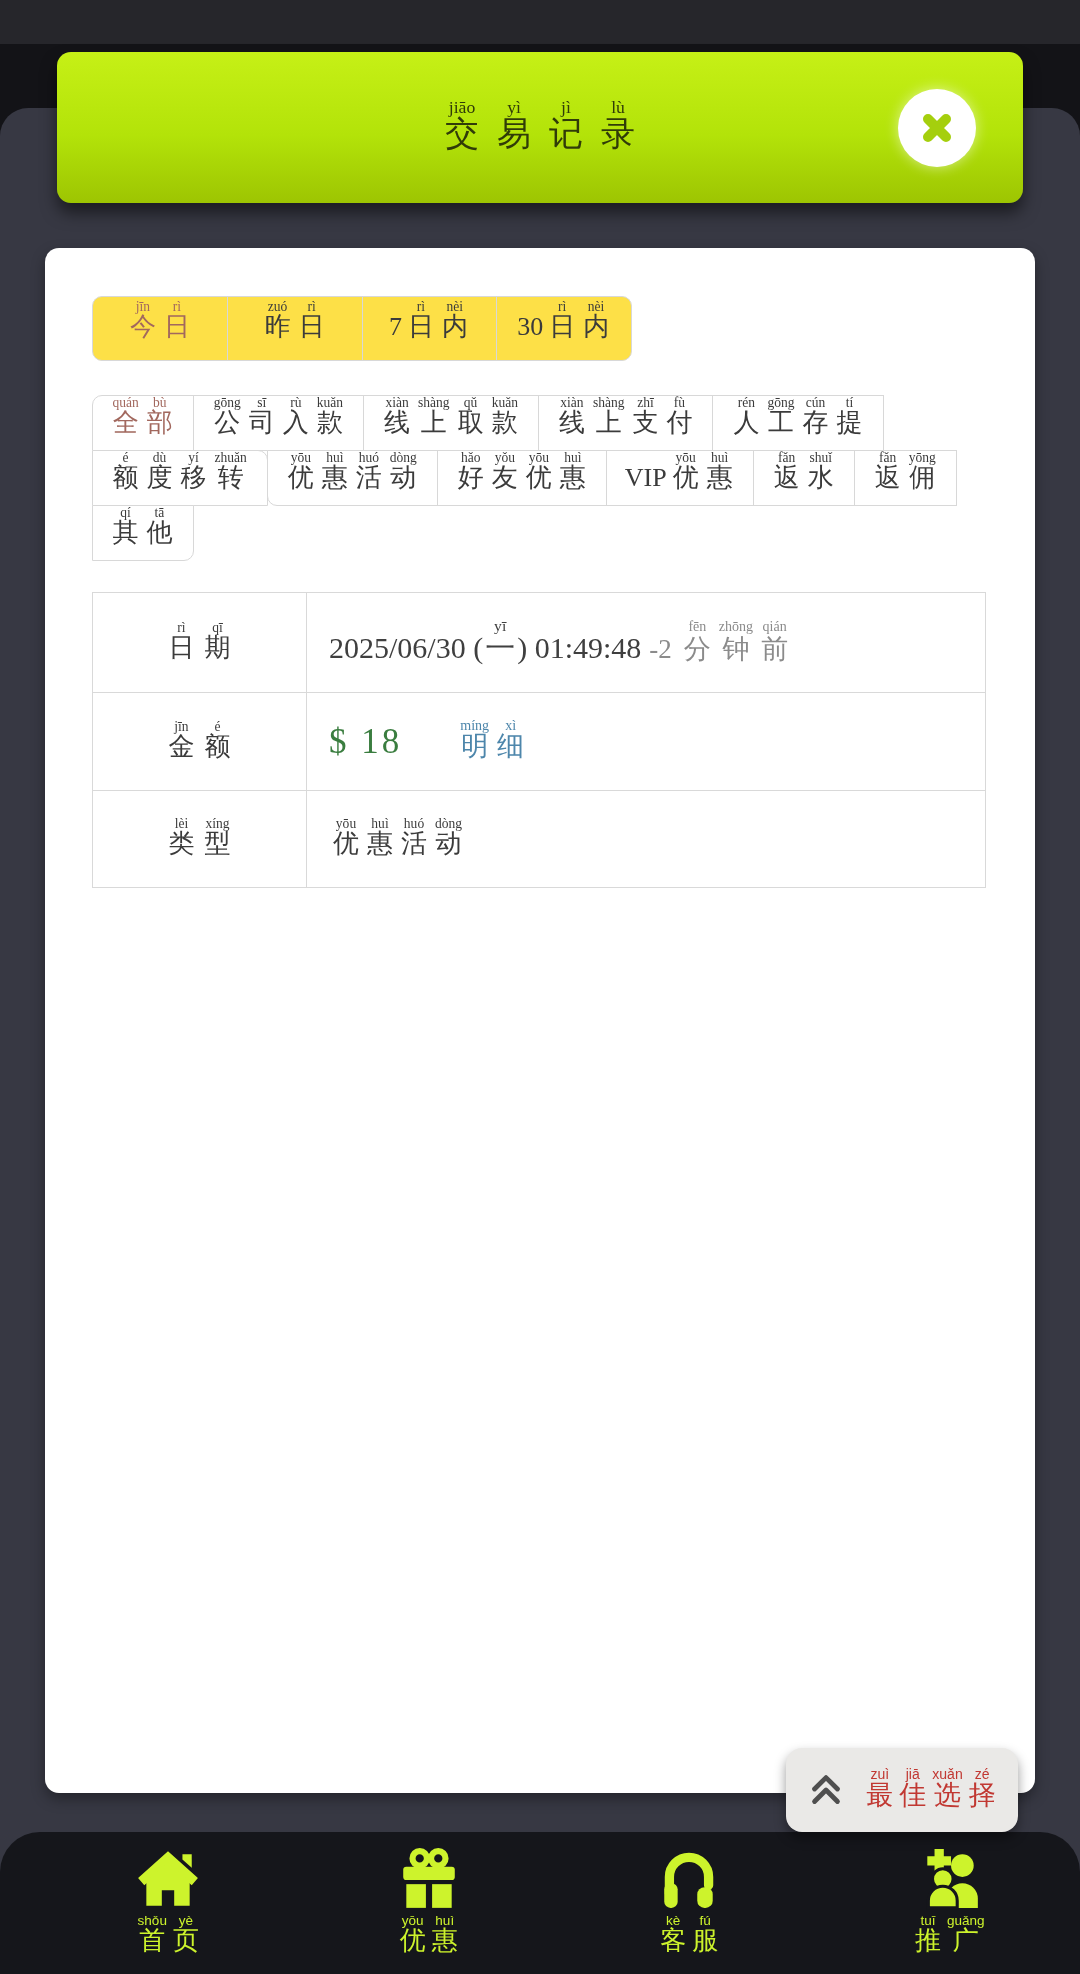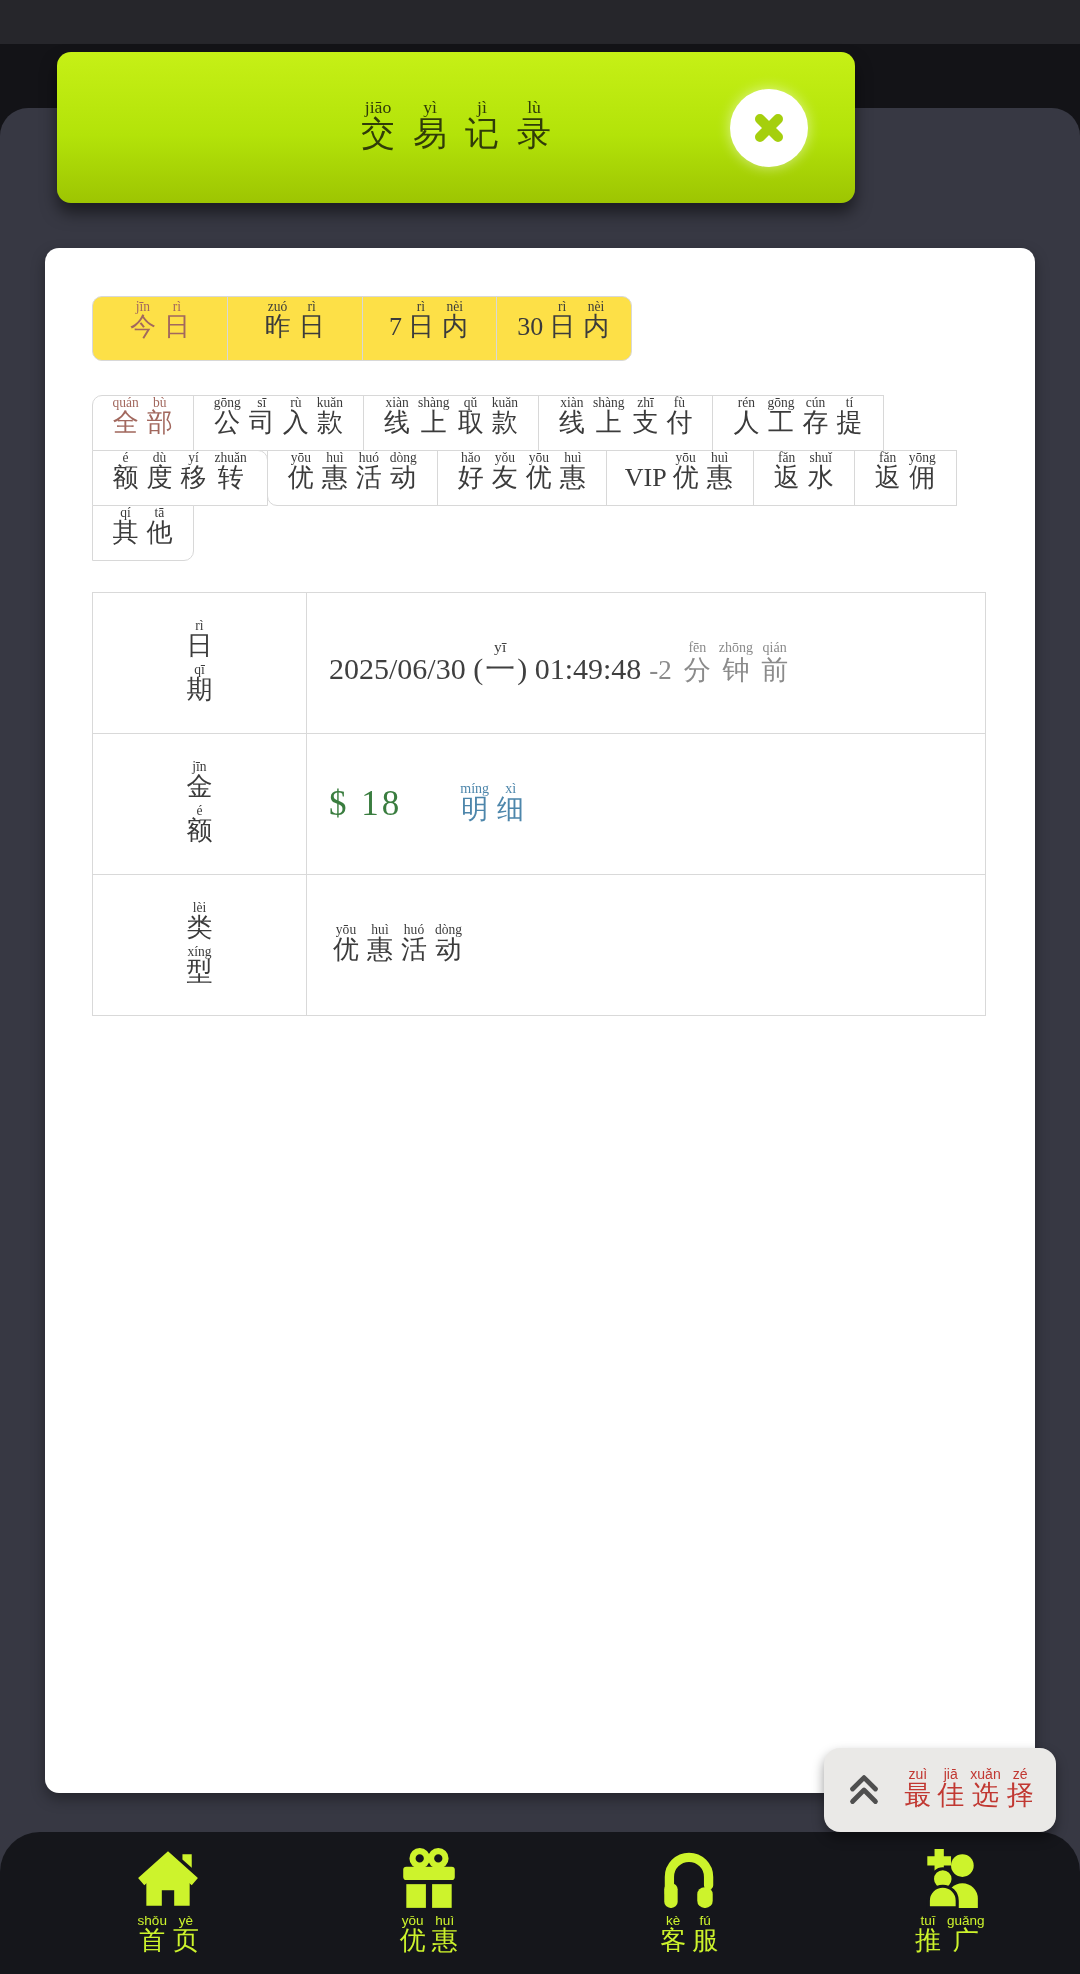--- a/index.html
+++ b/index.html
@@ -8,21 +8,21 @@
     background:#131317;
     font-family:"Liberation Serif","DejaVu Serif",serif;
     -webkit-font-smoothing:antialiased;
   }
   
   .top-strip{position:absolute;top:0;left:0;right:0;height:44px;background:#26262b;}
   .page-bg{position:absolute;top:108px;left:0;right:0;bottom:0;background:#373843;border-radius:28px 28px 0 0;}
 
   
   .green-header{
-    position:absolute;left:57px;top:52px;width:798px;height:151px;border-radius:14px;
+    position:absolute;left:57px;top:52px;width:966px;height:151px;border-radius:14px;
     background:linear-gradient(180deg,#c6f016 0%,#b3e309 55%,#9dc502 100%);
     box-shadow:0 10px 16px rgba(0,0,0,.5);
     display:flex;align-items:center;justify-content:center;z-index:5;
   }
   .green-title{color:#303c08;font-size:34px;text-align:center;}
   .green-title ruby{margin:0 9px;}
   .close-btn{
     position:absolute;right:47px;top:50%;transform:translateY(-50%);
     width:78px;height:78px;border-radius:50%;background:#fff;border:none;padding:0;
     display:flex;align-items:center;justify-content:center;cursor:pointer;
@@ -65,37 +65,37 @@
   .ctab.last-r1{border-top-right-radius:10px;}
   .ctab.first-r2{border-bottom-left-radius:10px;}
   .ctab.last-r2{border-bottom-right-radius:10px;border-bottom-right-radius:10px;}
 
   
   .record-table{margin-top:32px;width:892px;border:1px solid #d9d9d9;background:#fff;}
   .rrow{display:grid;grid-template-columns:214px 1fr;border-top:1px solid #d9d9d9;}
   .rrow:first-child{border-top:none;}
   .cell-label{
     display:flex;align-items:center;justify-content:center;border-right:1px solid #d9d9d9;
-    font-size:26px;color:#3b3b3b;padding:26px 0;flex-direction:column;
+    font-size:26px;color:#3b3b3b;padding:26px 0;
   }
   .cell-label ruby{margin:0 5px;}
   .cell-value{display:flex;align-items:center;padding:26px 0 26px 22px;font-size:30px;color:#3f3f3f;}
   .date-line{line-height:1.2;}
   .date-line ruby{margin:0 2px;}
   .date-ago{color:#8b8b8b;font-size:27px;margin-left:8px;}
   .date-ago ruby{margin:0 4px;}
   .amount-value{color:#3a7d3f;font-size:35px;letter-spacing:3px;}
   .detail-link{color:#4d86ab;font-size:27px;margin-left:54px;cursor:pointer;}
   .detail-link ruby{margin:0 4px;}
   .type-value{font-size:26px;color:#3b3b3b;}
   .type-value ruby{margin:0 4px;}
 
   
   .back-top{
-    position:absolute;left:824px;top:1748px;width:232px;height:84px;background:#eae9e7;
+    position:absolute;left:786px;top:1748px;width:232px;height:84px;background:#eae9e7;
     border-radius:16px;display:flex;align-items:center;justify-content:center;gap:16px;
     z-index:6;box-shadow:0 6px 12px rgba(0,0,0,.4);cursor:pointer;border:none;
   }
   .back-top-label{color:#c13832;font-size:27px;white-space:nowrap;}
   .back-top-label ruby{margin:0 3px;}
 
   
   .bottom-nav{
     position:absolute;left:0;right:0;bottom:0;height:142px;background:#15161b;
     border-radius:40px 40px 0 0;display:flex;align-items:center;z-index:4;padding-left:38px;

